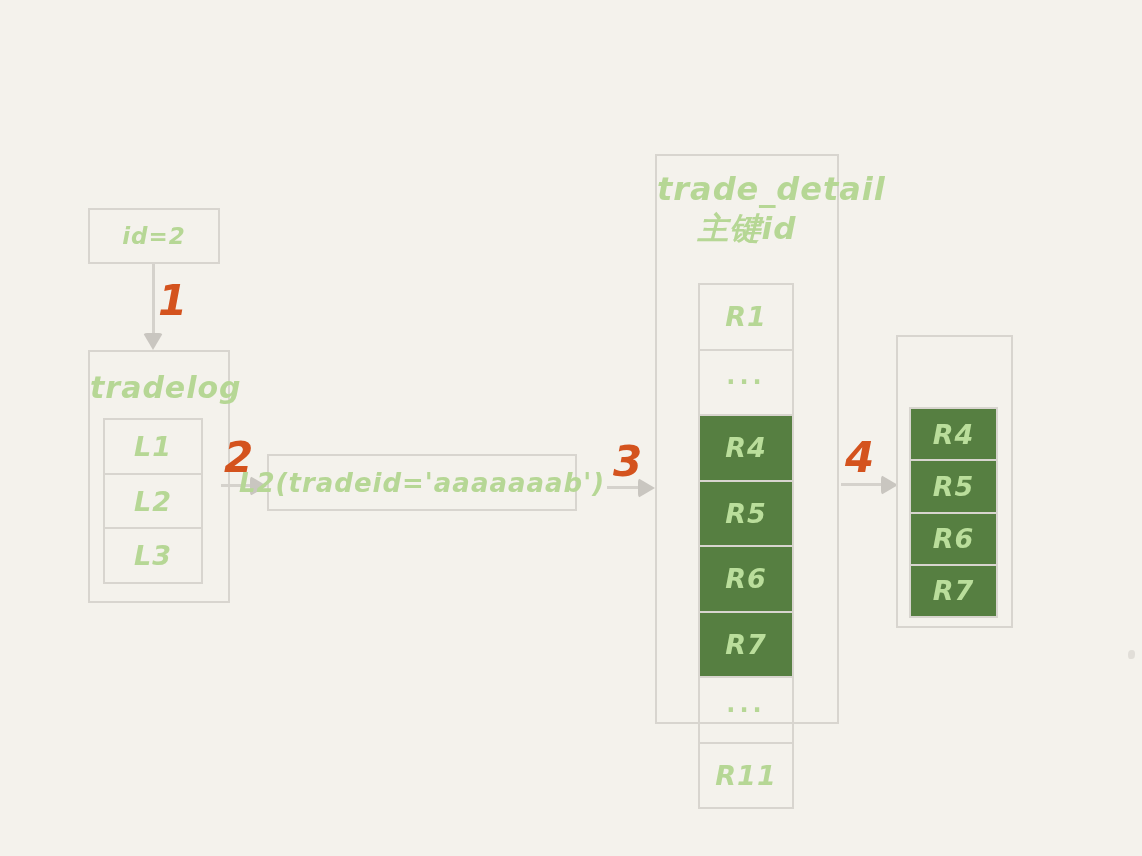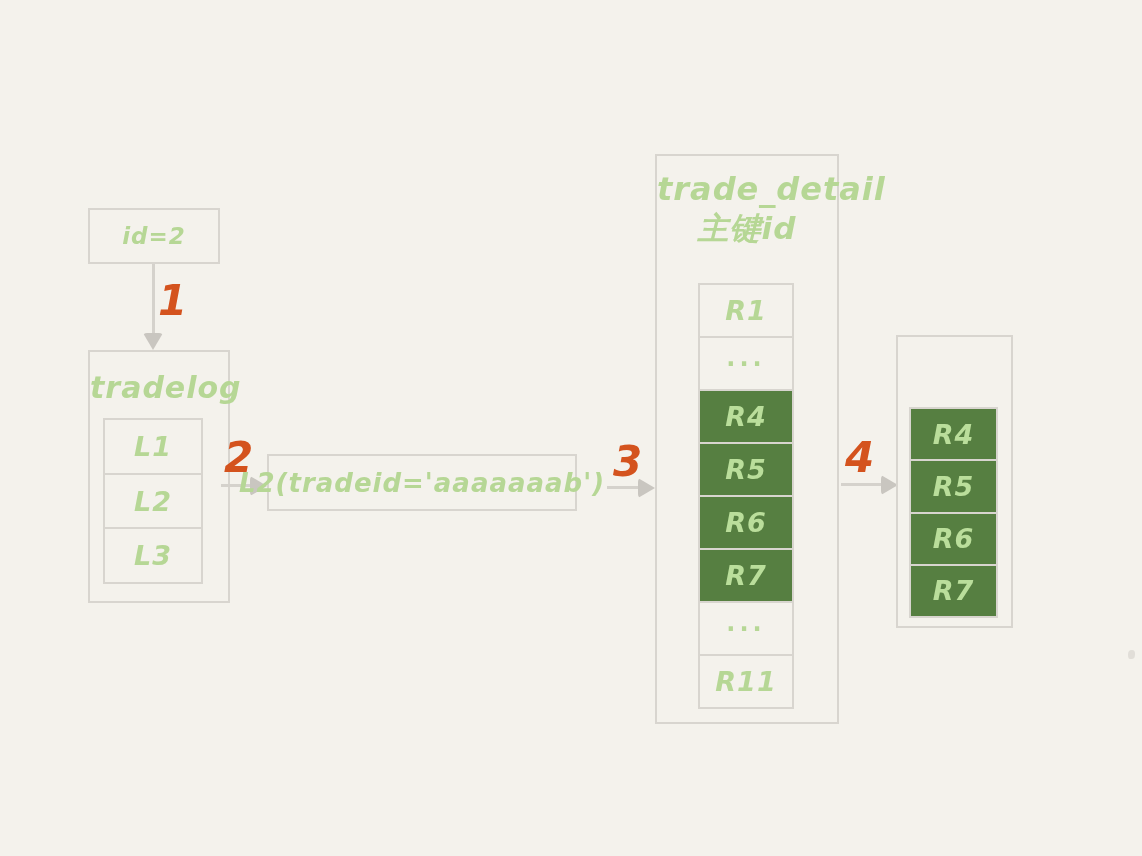--- a/index.html
+++ b/index.html
@@ -110,21 +110,21 @@
     <span class="hand" style="font-size:26px;">L2(tradeid='aaaaaaab')</span>
   </div>
 
   <div class="step" style="left:613px; top:441px;">3</div>
   <div class="hline" style="left:607px; top:486px; width:34px; height:3px;"></div>
   <div class="ah-right" style="left:638px; top:478px;"></div>
 
   <div class="box" style="left:655px; top:154px; width:184px; height:570px;">
     <span class="hand box-title center-txt" style="font-size:32px; margin-top:14px;">trade_detail</span>
     <span class="hand box-title center-txt" style="font-size:31px; ">主键id</span>
-    <div class="table" style="left:41px; top:127px; width:96px; height:426px;">
+    <div class="table" style="left:41px; top:127px; width:96px; height:526px;">
       <div class="row">
           <span class="hand">R1</span>
         </div>
       <div class="row">
           <span class="hand dots">···</span>
         </div>
       <div class="row hl">
           <span class="hand">R4</span>
         </div>
       <div class="row hl">

